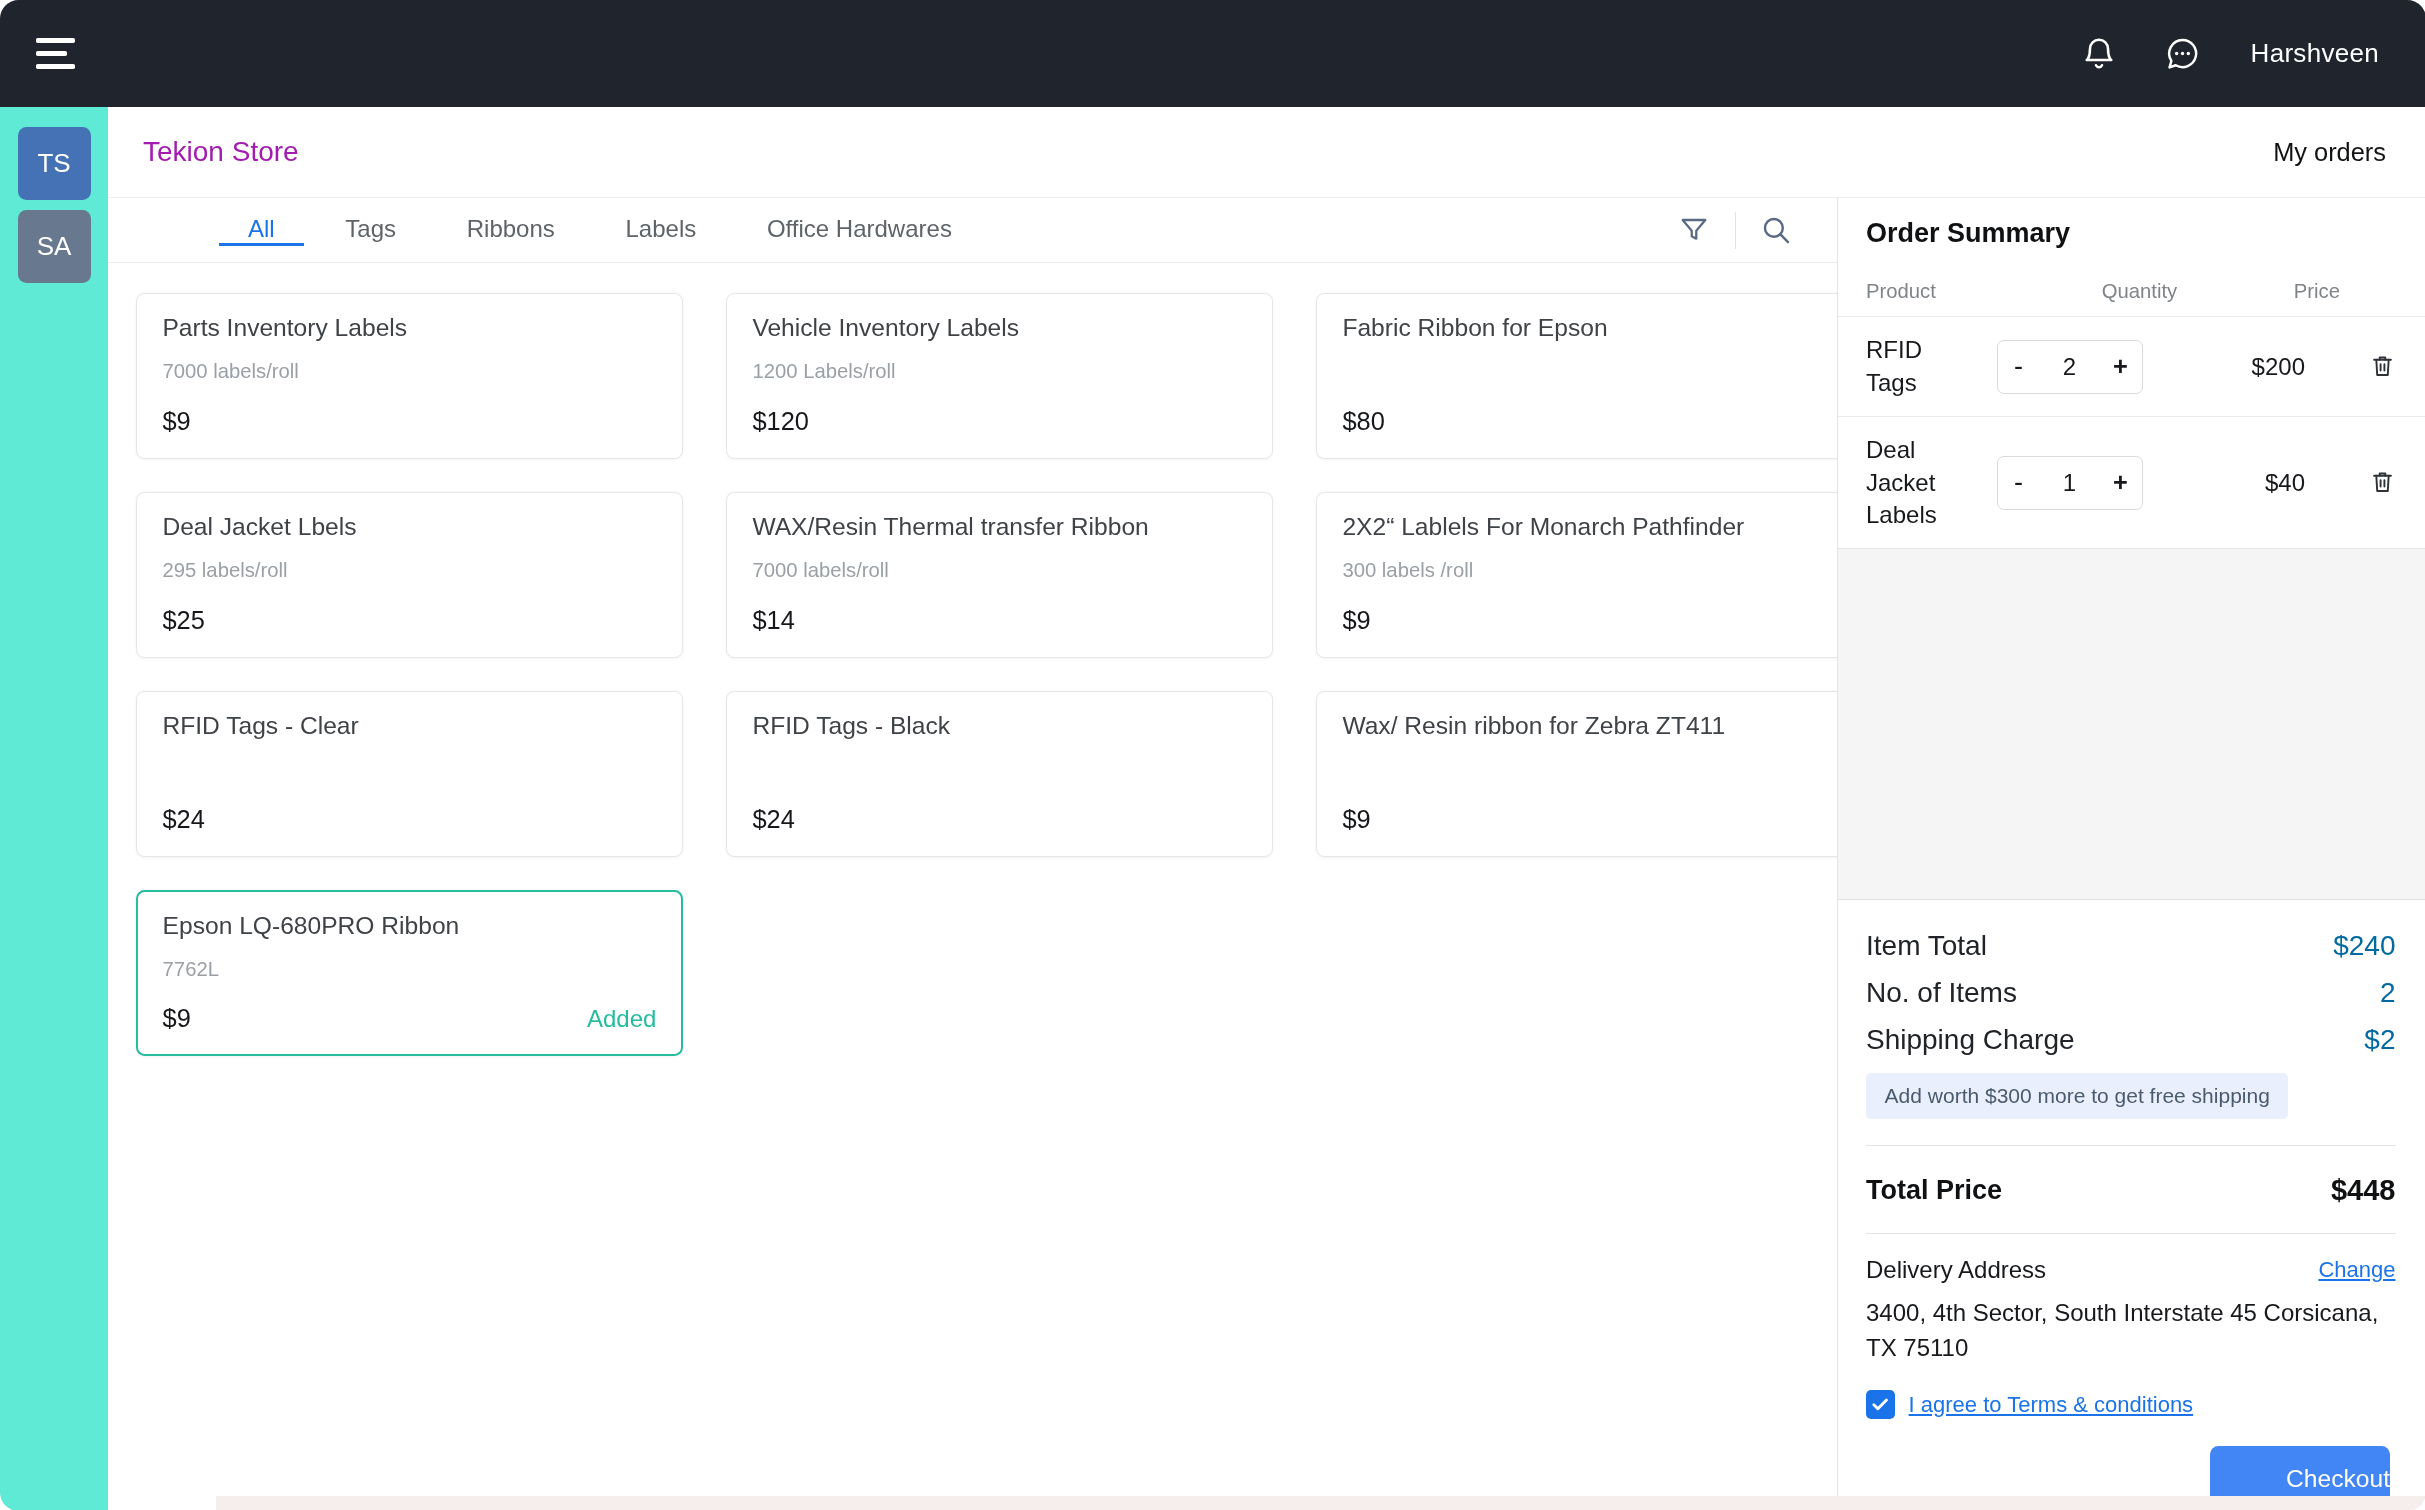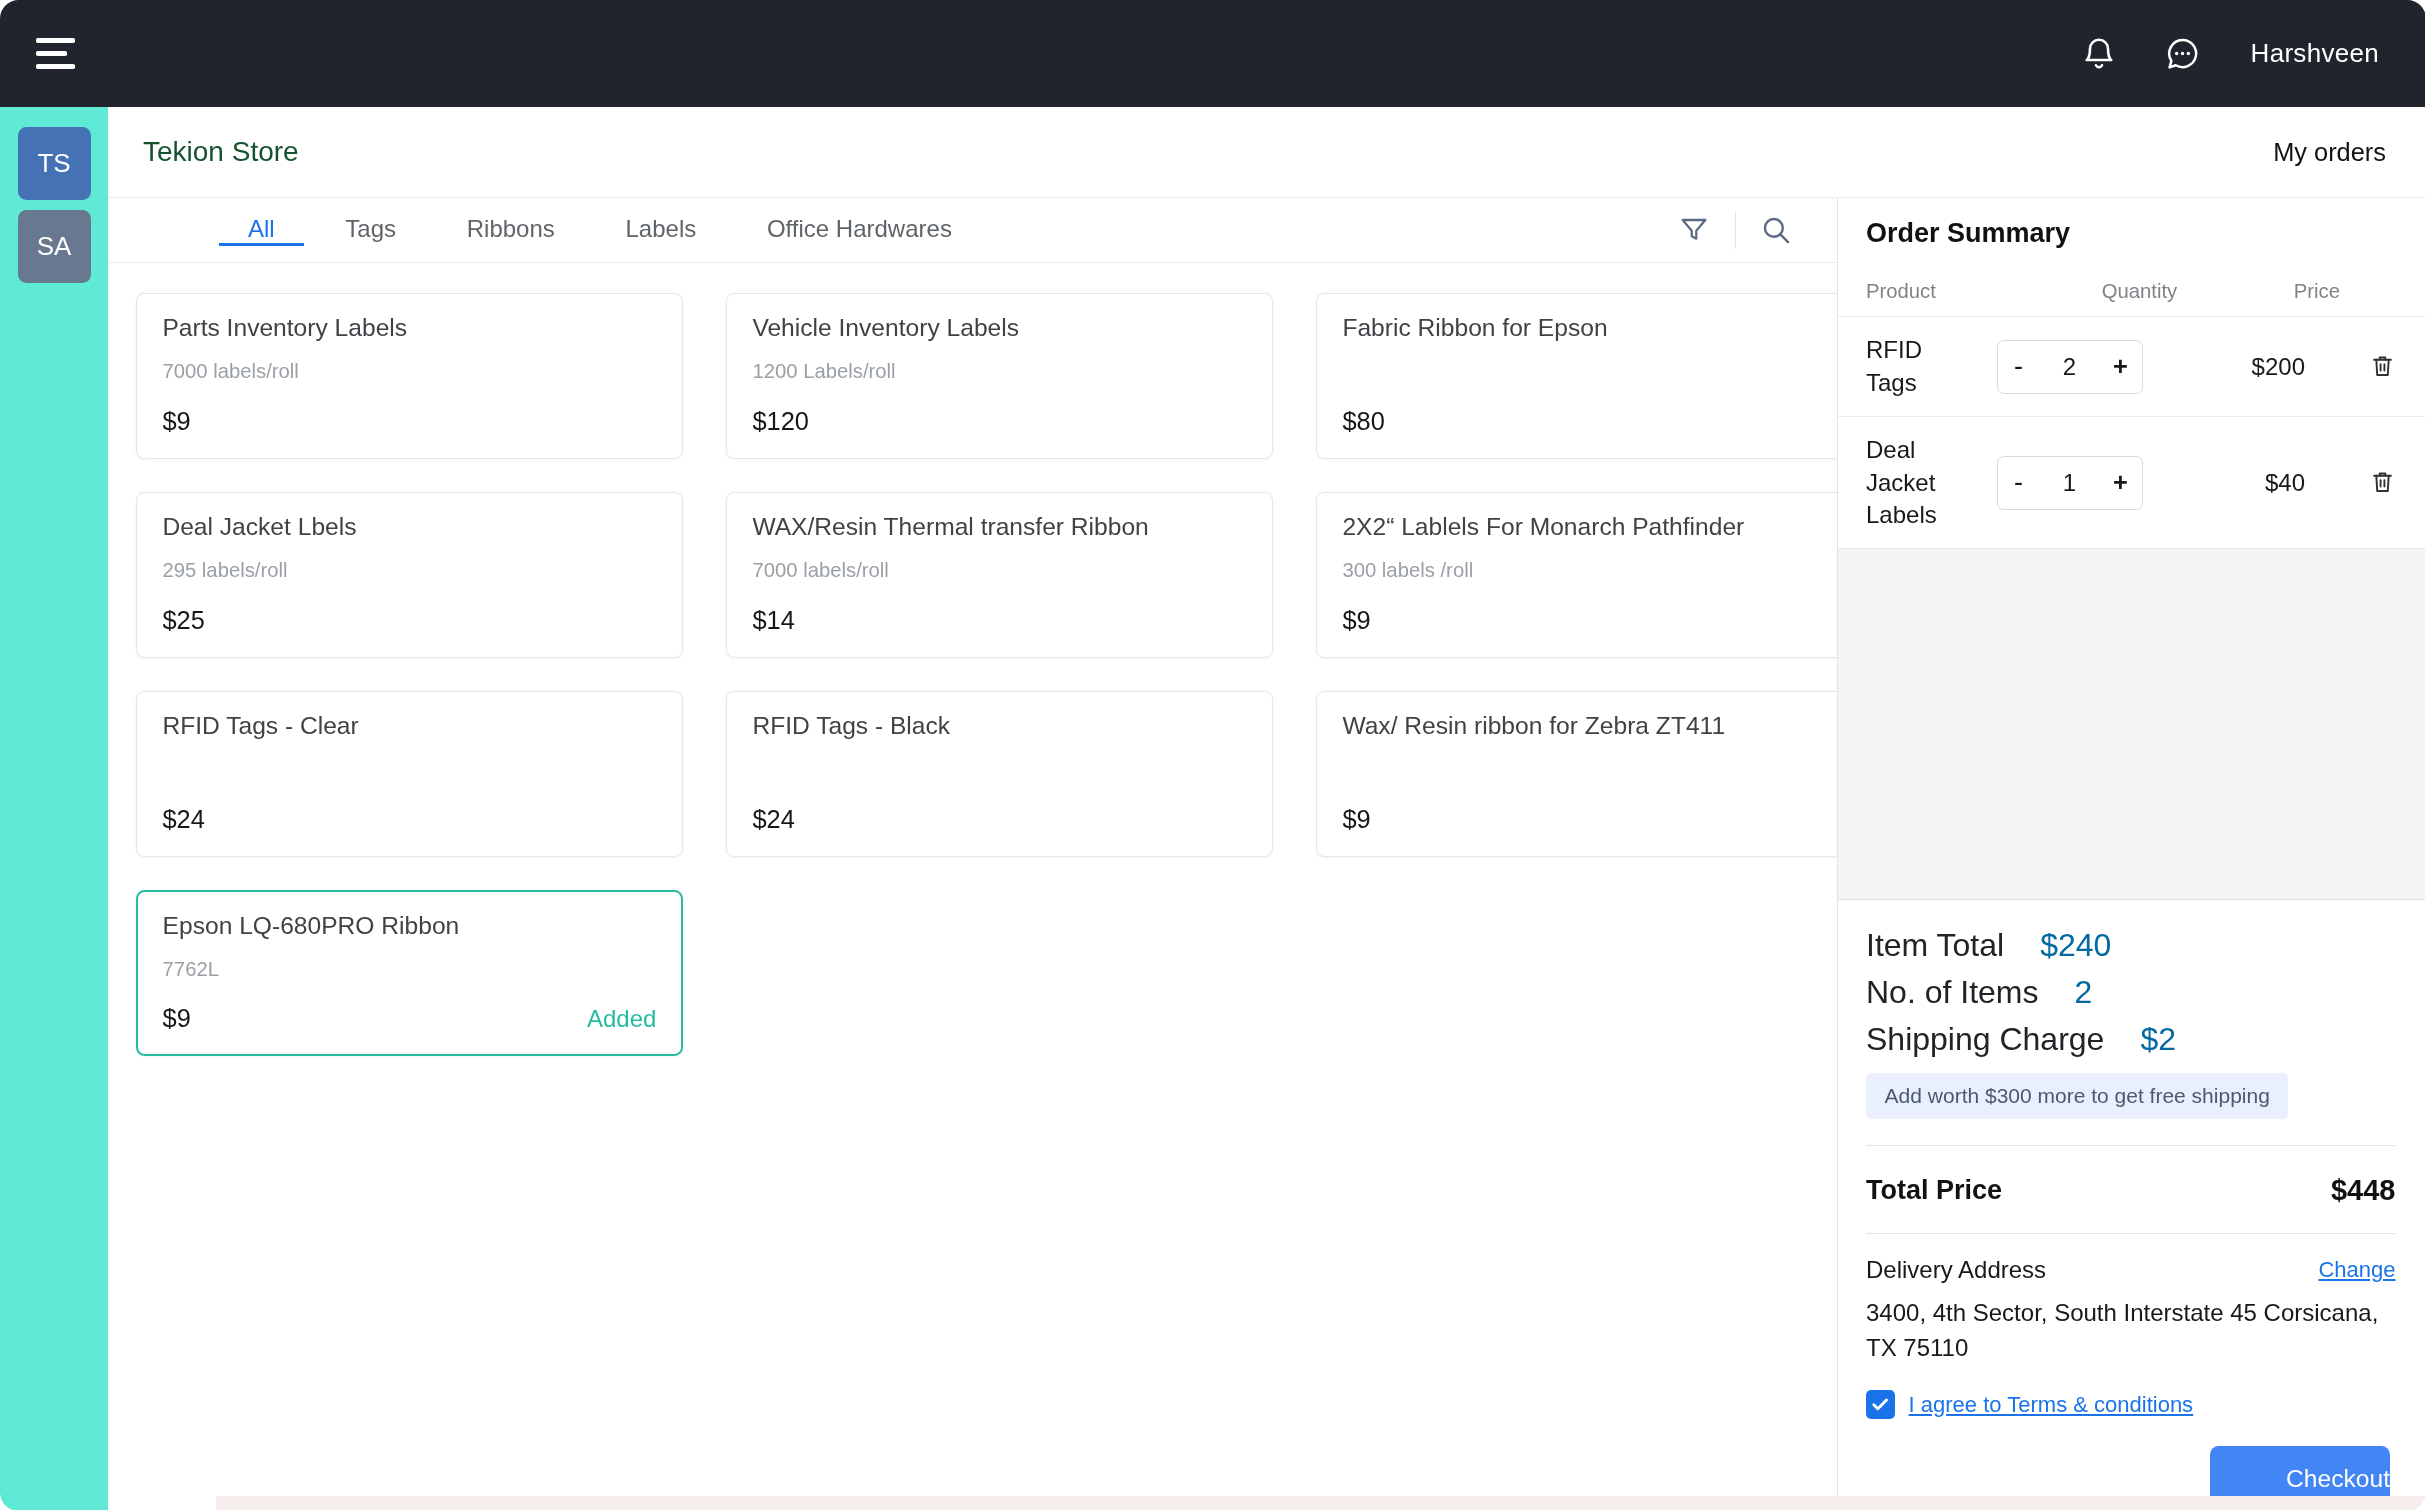--- a/index.html
+++ b/index.html
@@ -23,21 +23,21 @@
   .body-row { display:flex; height:1404px; }
   .sidebar { width:108px; background:#5eead4; display:flex; flex-direction:column; align-items:center; padding-top:19.5px; }
   .ws-tile { width:73px; height:73px; border-radius:8.5px; display:flex; align-items:center; justify-content:center;
              color:#fff; font-size:26px; font-weight:500; margin-bottom:10.2px; cursor:pointer; }
   .ws-tile.ws-0 { background:#4472b5; }
   .ws-tile.ws-1 { background:#68788f; }
 
   .main { flex:1; display:flex; flex-direction:column; background:#fff; position:relative; }
   .main-header { height:91px; flex:0 0 91px; display:flex; align-items:center; padding:0 40px 0 35px;
                  border-bottom:0.8px solid #ededed; }
-  .page-title { font-size:28px; color:#14532d; font-weight:500; }
+  .page-title { font-size:28px; color:#a21caf; font-weight:500; }
   .my-orders { margin-left:auto; font-size:25.4px; color:#101214; cursor:pointer; }
 
   .content-row { flex:1; display:flex; min-height:0; }
 
   
   .products-col { width:1729px; display:flex; flex-direction:column; }
   .tabs-row { height:65px; flex:0 0 65px; display:flex; align-items:center; border-bottom:0.8px solid #ececec; padding-left:111px; }
   .tab { display:flex; align-items:center; padding:0 29px; margin-right:12.7px; font-size:24px; color:#5f6469;
          cursor:pointer; border-bottom:3.4px solid transparent; }
   .tab.active { color:#1a73e8; border-bottom-color:#1a73e8; font-weight:500; }
@@ -68,21 +68,21 @@
   .stepper { height:54px; border:0.8px solid #dadada; border-radius:6.8px; display:flex; align-items:center; background:#fff; }
   .step-btn { width:42px; text-align:center; font-size:27px; color:#17191c; cursor:pointer; user-select:none; }
   .step-btn.plus { font-weight:600; font-size:25.4px; }
   .step-val { flex:1; text-align:center; font-size:24px; color:#17191c; }
   .item-price { text-align:right; font-size:24px; color:#17191c; padding-right:8.5px; }
   .trash { display:flex; justify-content:flex-end; cursor:pointer; }
 
   .sum-filler { height:362px; background:#f5f5f6; border-top:0.8px solid #e5e5e5; border-bottom:0.8px solid #e0e0e0; }
 
   .totals { padding:22px 30.5px 0 28px; }
-  .t-row { height:47px; display:flex; justify-content:flex-start; align-items:center; font-size:32px; color:#202327;gap:36px; }
+  .t-row { height:47px; display:flex; justify-content:space-between; align-items:center; font-size:28px; color:#202327;gap:36px; }
   .t-row .t-val { font-weight:500; color:#0369a1; }
   .ship-banner { margin:10.2px 30.5px 0 28px; align-self:flex-start; background:#e9effc; color:#4a5b70;
                  font-size:21px; padding:11px 18.6px; border-radius:5.1px; }
   .hr { border-top:0.8px solid #e2e2e2; margin:25.4px 30.5px 0 28px; }
   .total-row { display:flex; justify-content:space-between; align-items:center; margin:18.6px 30.5px 0 28px; height:53px; }
   .total-label { font-size:27px; font-weight:600; color:#0f1113; }
   .total-val { font-size:29px; font-weight:700; color:#0f1113; }
   .hr2 { border-top:0.8px solid #e2e2e2; margin:17px 30.5px 0 28px; }
 
   .delivery { margin:22px 30.5px 0 28px; }

